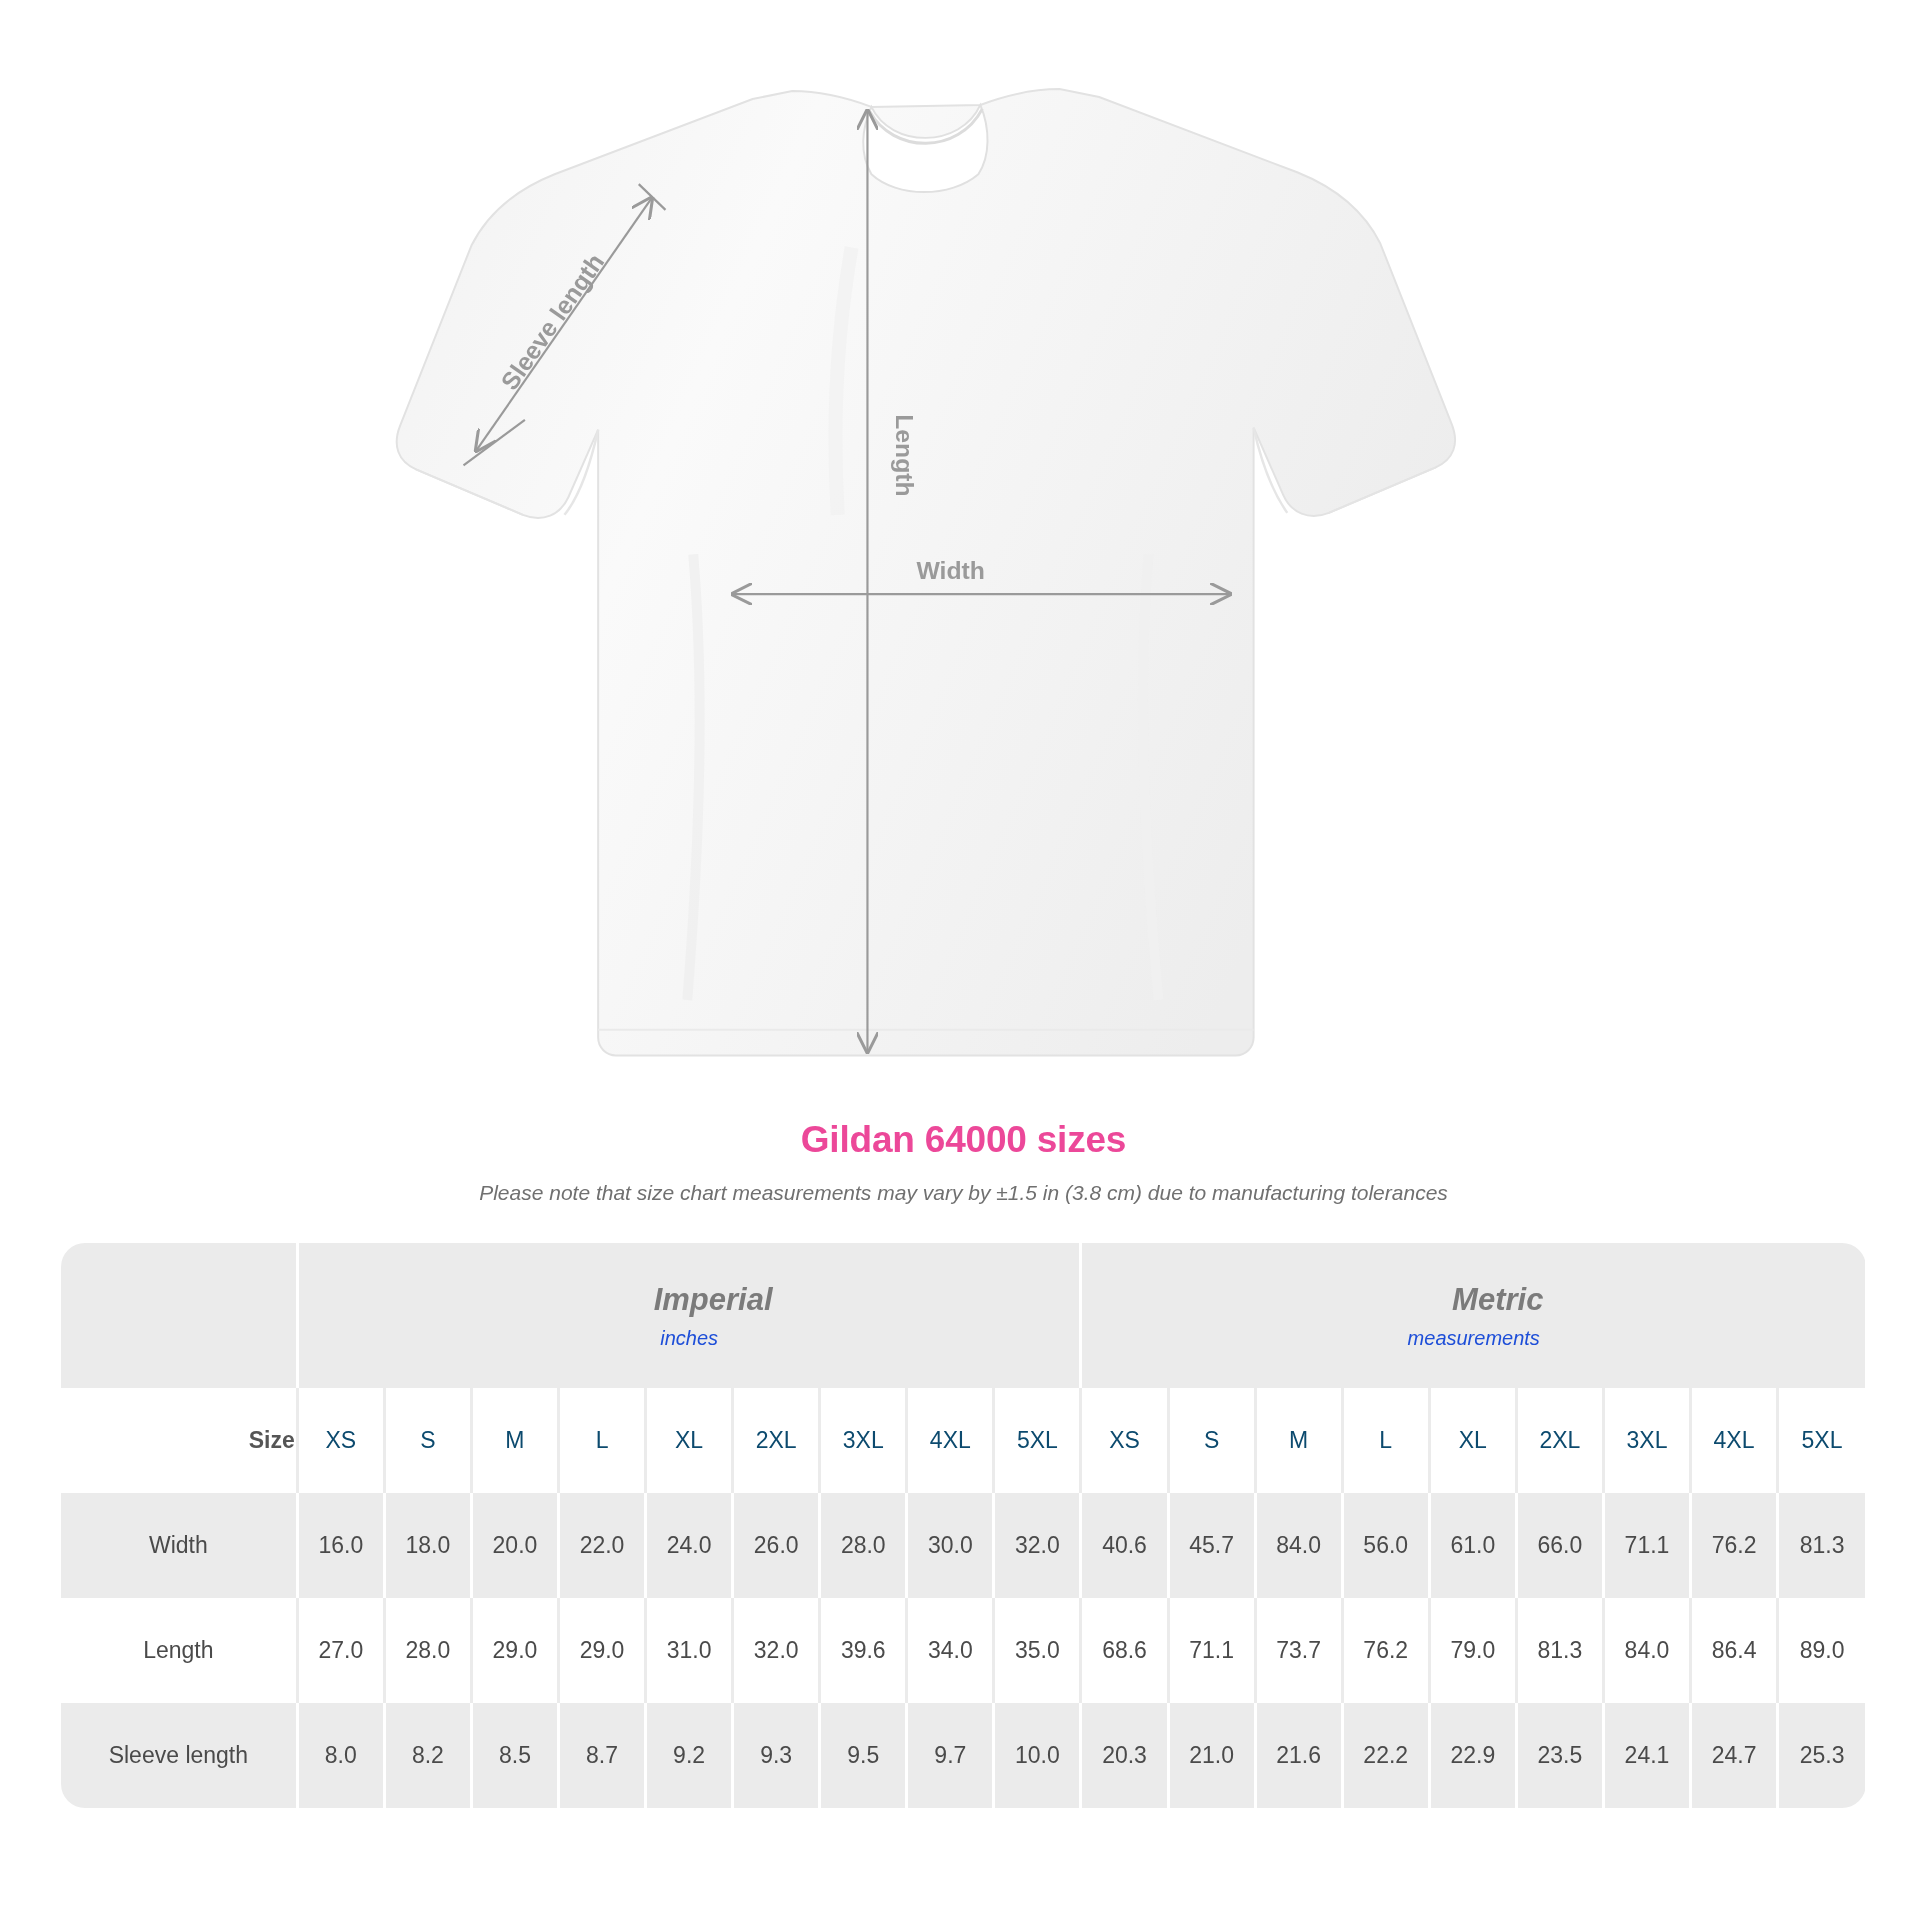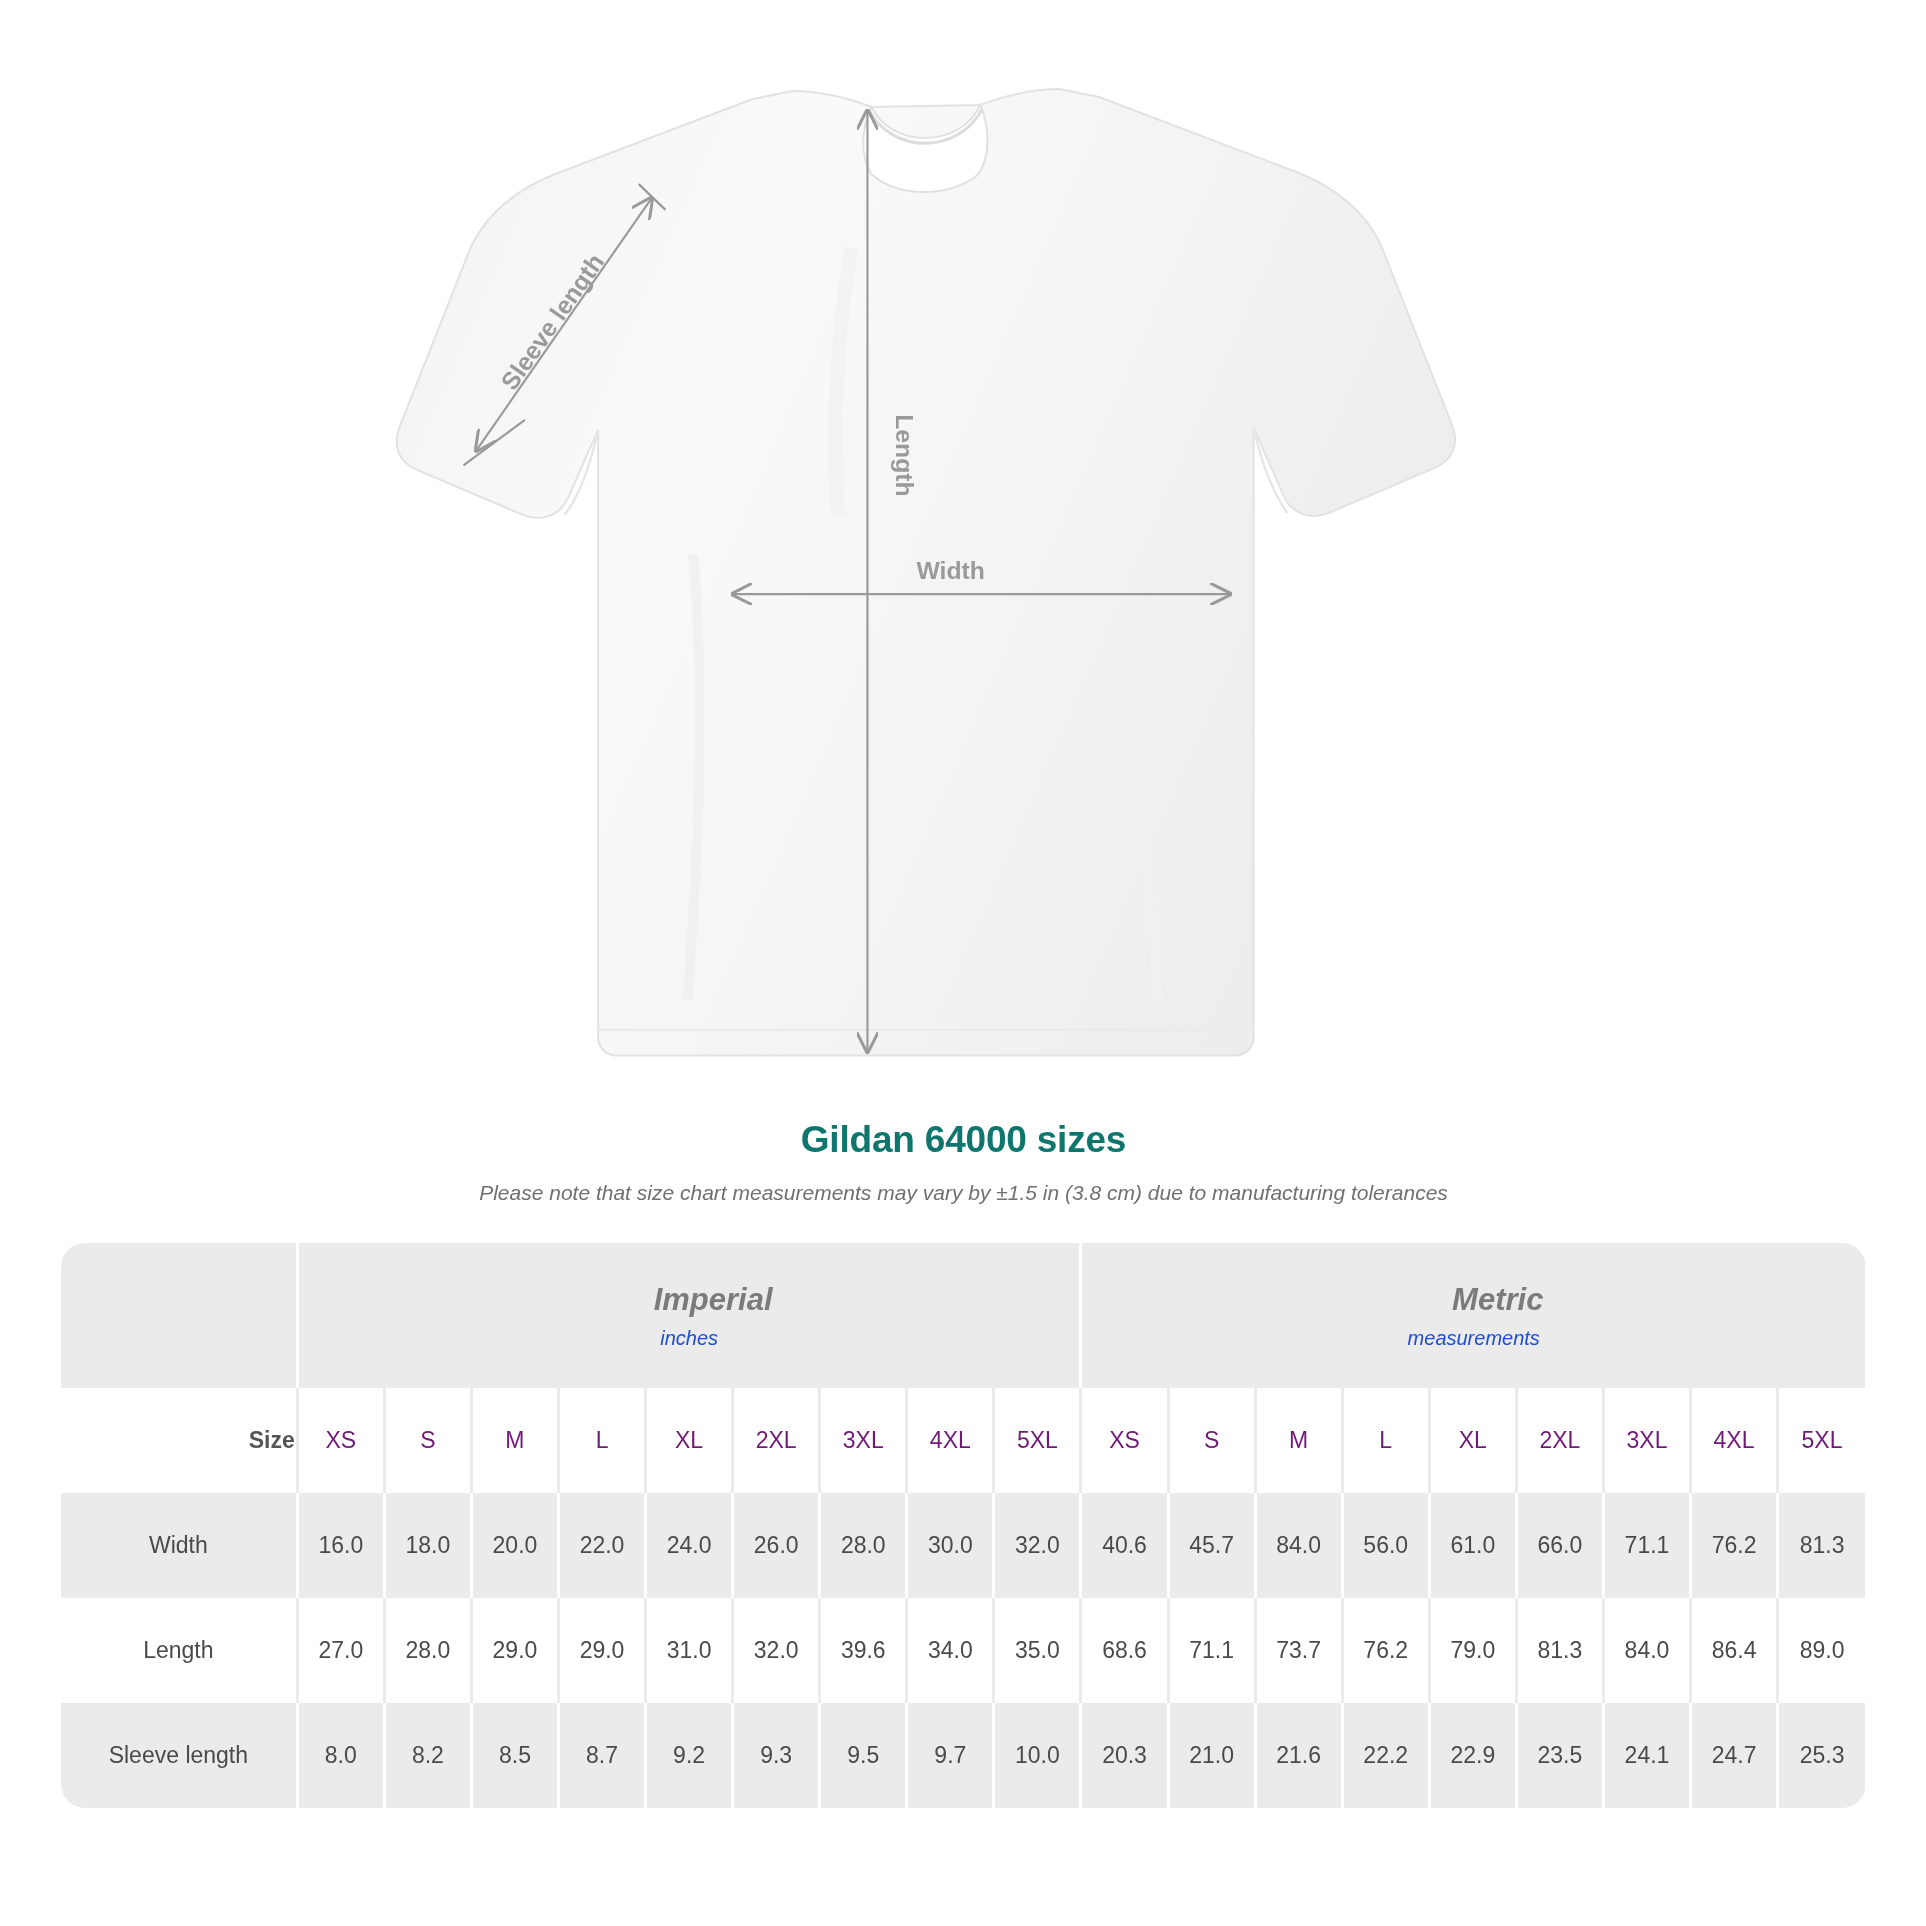--- a/index.html
+++ b/index.html
@@ -33,21 +33,21 @@
   }
 
   
   .title-block {
     text-align: center;
     margin-top: 20px;
   }
   .chart-title {
     font-size: 37px;
     font-weight: bold;
-    color: #0f766e;
+    color: #ec4899;
     letter-spacing: -0.2px;
   }
   .chart-note {
     font-size: 21px;
     font-style: italic;
     color: #707070;
     margin-top: 20px;
     text-align: center;
   }
 
@@ -88,21 +88,21 @@
     font-style: italic;
     color: #1d4ed8;
     margin-top: 8px;
   }
 
   
   .head-row td {
     background: #ffffff;
     height: 103px;
     font-size: 23px;
-    color: #701a75;
+    color: #0c4a6e;
     font-weight: bold;
   }
   .head-row td.rowlabel {
     font-size: 23px;
     color: #555555;
     font-weight: bold;
     text-align: right;
   }
 
   

